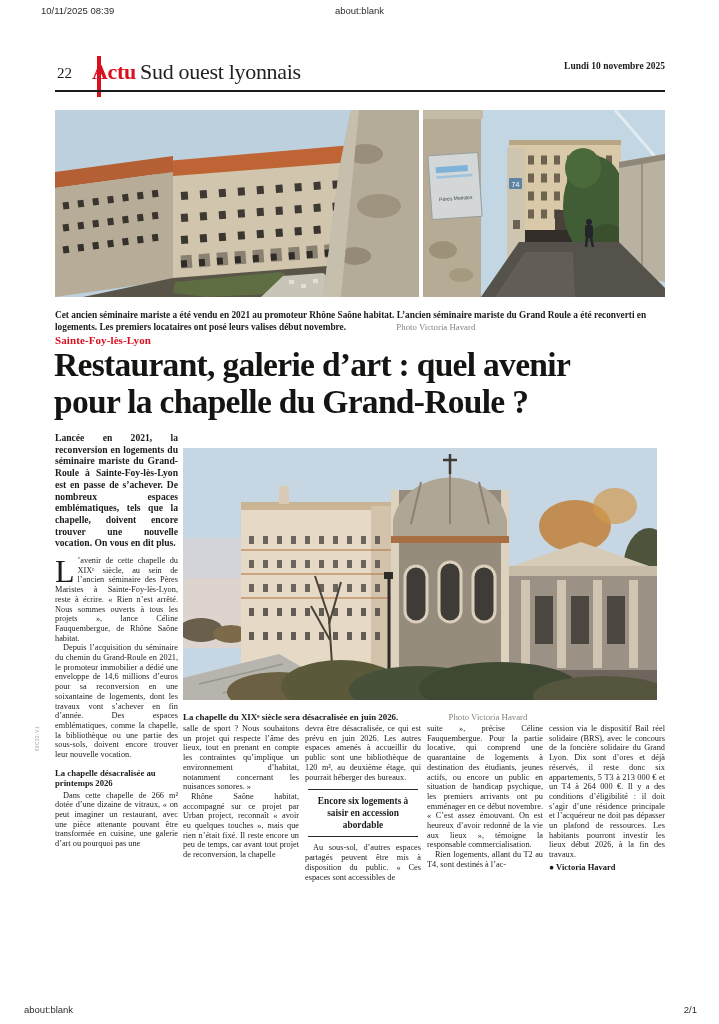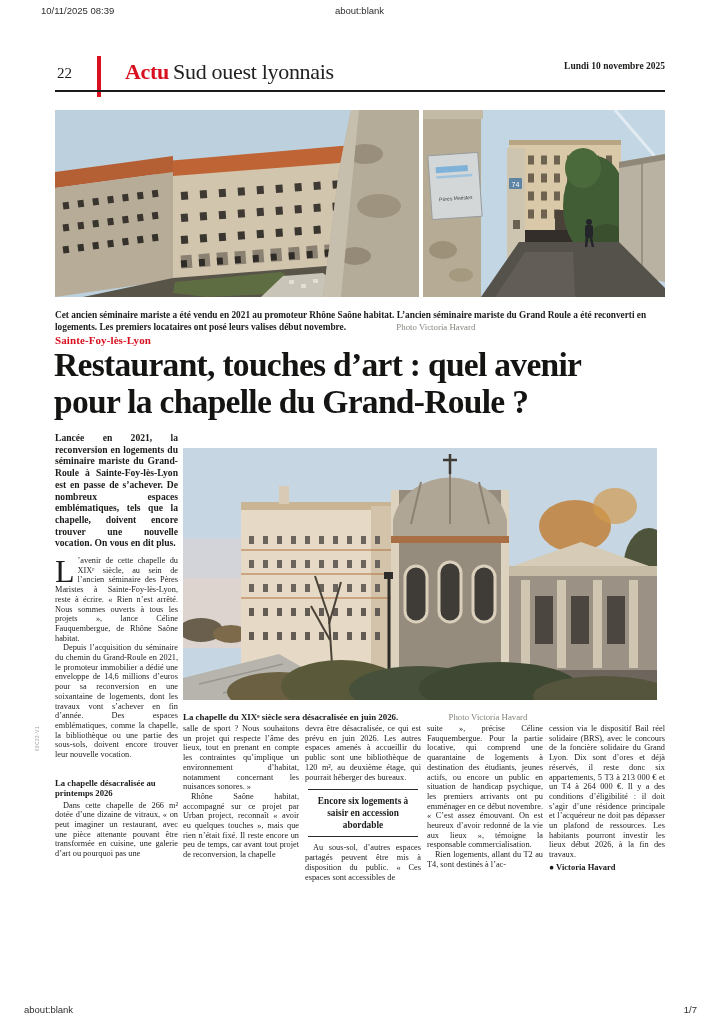--- a/index.html
+++ b/index.html
@@ -16,21 +16,21 @@
   }
   #ph-date{ left:24px; top:5px;margin-left:17px; }
   #ph-title{ left:0; right:0; top:5px; text-align:center; }
   #pf-left{ left:24px; top:1004px; }
   #pf-right{ right:22px; top:1004px; }
 
   
   .masthead{ position:absolute; left:55px; top:55px; width:610px; height:36px; }
   .pagenum{ position:absolute; left:2px; top:10px; font-size:15px; }
   .redbar{ position:absolute; left:42px; top:1px; width:3.5px; height:41px; background:var(--red); }
-  .section{ position:absolute; left:70px; top:4px; margin:0; font-size:22px; font-weight:400; letter-spacing:-0.3px; color:#222; white-space:nowrap; }
+  .section{ position:absolute; left:37px; top:4px; margin:0; font-size:22px; font-weight:400; letter-spacing:-0.3px; color:#222; white-space:nowrap; }
   .section .actu{ color:var(--red); font-weight:700; margin-right:4px; }
   .mh-date{ position:absolute; right:0; top:6px; font-size:9.5px; font-weight:700; }
   .masthead-rule{ position:absolute; left:55px; top:90px; width:610px; height:2px; background:#1b1b1b; }
 
   
   .photos{ position:absolute; left:55px; top:110px; width:610px; display:flex; gap:4px; }
   .photos svg{ display:block; }
 
   .caption{ position:absolute; font-size:9.3px; line-height:1.3; font-weight:700; color:#202020; }
   .caption .credit{ font-weight:400; color:var(--muted); font-size:8.8px;margin-left:48px; }
@@ -40,21 +40,21 @@
   .kicker{ position:absolute; left:55px; top:334px; font-size:11px; font-weight:700; color:var(--red); letter-spacing:0.1px; }
   .headline{ position:absolute; left:54px; top:347px; width:614px; margin:0; font-size:33.5px; line-height:36.5px; letter-spacing:-0.7px; font-weight:700; color:#141412; }
 
   
   .col{ position:absolute; font-size:8.3px; line-height:1.17; text-align:justify; hyphens:auto; color:var(--ink); }
   .col p{ margin:0; }
   .col p.indent{ text-indent:8px; }
   #col1{ left:55px; top:432px; width:123px; }
   .lead{ font-size:9.6px; line-height:1.22; font-weight:700; margin:0 0 7px 0 !important; }
   .dropcap{ float:left; font-size:32px; line-height:26px; padding:2px 3px 0 0; }
-  .subhead{ font-size:8.7px; font-weight:700; margin:18px 0 2px 0; text-align:left; line-height:1.2; }
+  .subhead{ font-size:8.7px; font-weight:700; margin:8px 0 2px 0; text-align:left; line-height:1.2; }
   #col2{ left:183px; top:724px; width:116px; }
   #col3{ left:305px; top:724px; width:116px; }
   #col4{ left:427px; top:724px; width:116px; }
   #col5{ left:549px; top:724px; width:116px; }
   .boxhead{ border-top:1.2px solid #2a2a2a; border-bottom:1.2px solid #2a2a2a; text-align:center; font-weight:700; font-size:9.3px; line-height:1.3; padding:5px 5px; margin:7px 3px 6px 3px; hyphens:auto; }
   .byline{ font-weight:700; margin-top:3px !important; text-align:left; font-size:8.5px; }
 
   .photo-main{ position:absolute; left:183px; top:448px; }
   .edition-code{
     position:absolute; left:35px; top:726px; writing-mode:vertical-rl; transform:rotate(180deg);
@@ -153,21 +153,21 @@
       <rect x="162" y="115" width="8" height="13" rx="2" fill="#23252b"></rect>
       <line x1="164" y1="128" x2="163" y2="137" stroke="#23252b" stroke-width="2.4"></line>
       <line x1="168" y1="128" x2="170" y2="137" stroke="#23252b" stroke-width="2.4"></line>
     </g>
   </svg>
 </div>
 
 <p class="caption" id="caption-top"><strong>Cet ancien séminaire mariste a été vendu en 2021 au promoteur Rhône Saône habitat. L’ancien séminaire mariste du Grand Roule a été reconverti en logements. Les premiers locataires ont posé leurs valises début novembre.</strong> <span class="credit">Photo Victoria Havard</span></p>
 
 <div class="kicker">Sainte-Foy-lès-Lyon</div>
-<h1 class="headline"><span>Restaurant, touches d’art : quel avenir</span><br><span>pour la chapelle du Grand-Roule ?</span></h1>
+<h1 class="headline"><span>Restaurant, galerie d’art : quel avenir</span><br><span>pour la chapelle du Grand-Roule ?</span></h1>
 
 <div class="col" id="col1">
   <p class="lead">Lancée en 2021, la reconversion en logements du séminaire mariste du Grand-Roule à Sainte-Foy-lès-Lyon est en passe de s’achever. De nombreux espaces emblématiques, tels que la chapelle, doivent encore trouver une nouvelle vocation. On vous en dit plus.</p>
   <p><span class="dropcap">L</span><span>’avenir de cette chapelle du XIXᵉ siècle, au sein de l’ancien séminaire des Pères Maristes à Sainte-Foy-lès-Lyon, reste à écrire. « Rien n’est arrêté. Nous sommes ouverts à tous les projets », lance Céline Fauquembergue, de Rhône Saône habitat.</span></p>
   <p class="indent">Depuis l’acquisition du séminaire du chemin du Grand-Roule en 2021, le promoteur immobilier a dédié une enveloppe de 14,6 millions d’euros pour sa reconversion en une soixantaine de logements, dont les travaux vont s’achever en fin d’année. Des espaces emblématiques, comme la chapelle, la bibliothèque ou une partie des sous-sols, doivent encore trouver leur nouvelle vocation.</p>
   <h3 class="subhead">La chapelle désacralisée au printemps 2026</h3>
   <p class="indent">Dans cette chapelle de 266 m² dotée d’une dizaine de vitraux, « on peut imaginer un restaurant, avec une pièce attenante pouvant être transformée en cuisine, une galerie d’art ou pourquoi pas une</p>
 </div>
 
 <svg class="photo-main" width="474" height="252" viewBox="0 0 474 252">
@@ -266,13 +266,13 @@
 </div>
 
 <div class="col" id="col5">
   <p>cession via le dispositif Bail réel solidaire (BRS), avec le concours de la foncière solidaire du Grand Lyon. Dix sont d’ores et déjà réservés, il reste donc six appartements, 5 T3 à 213 000 € et un T4 à 264 000 €. Il y a des conditions d’éligibilité : il doit s’agir d’une résidence principale et l’acquéreur ne doit pas dépasser un plafond de ressources. Les habitants pourront investir les lieux début 2026, à la fin des travaux.</p>
   <p class="byline">● Victoria Havard</p>
 </div>
 
 <div class="edition-code">69C22-V1</div>
 
 <span class="chrome" id="pf-left">about:blank</span>
-<span class="chrome" id="pf-right">1/7</span>
+<span class="chrome" id="pf-right">2/1</span>
 
 </body></html>

